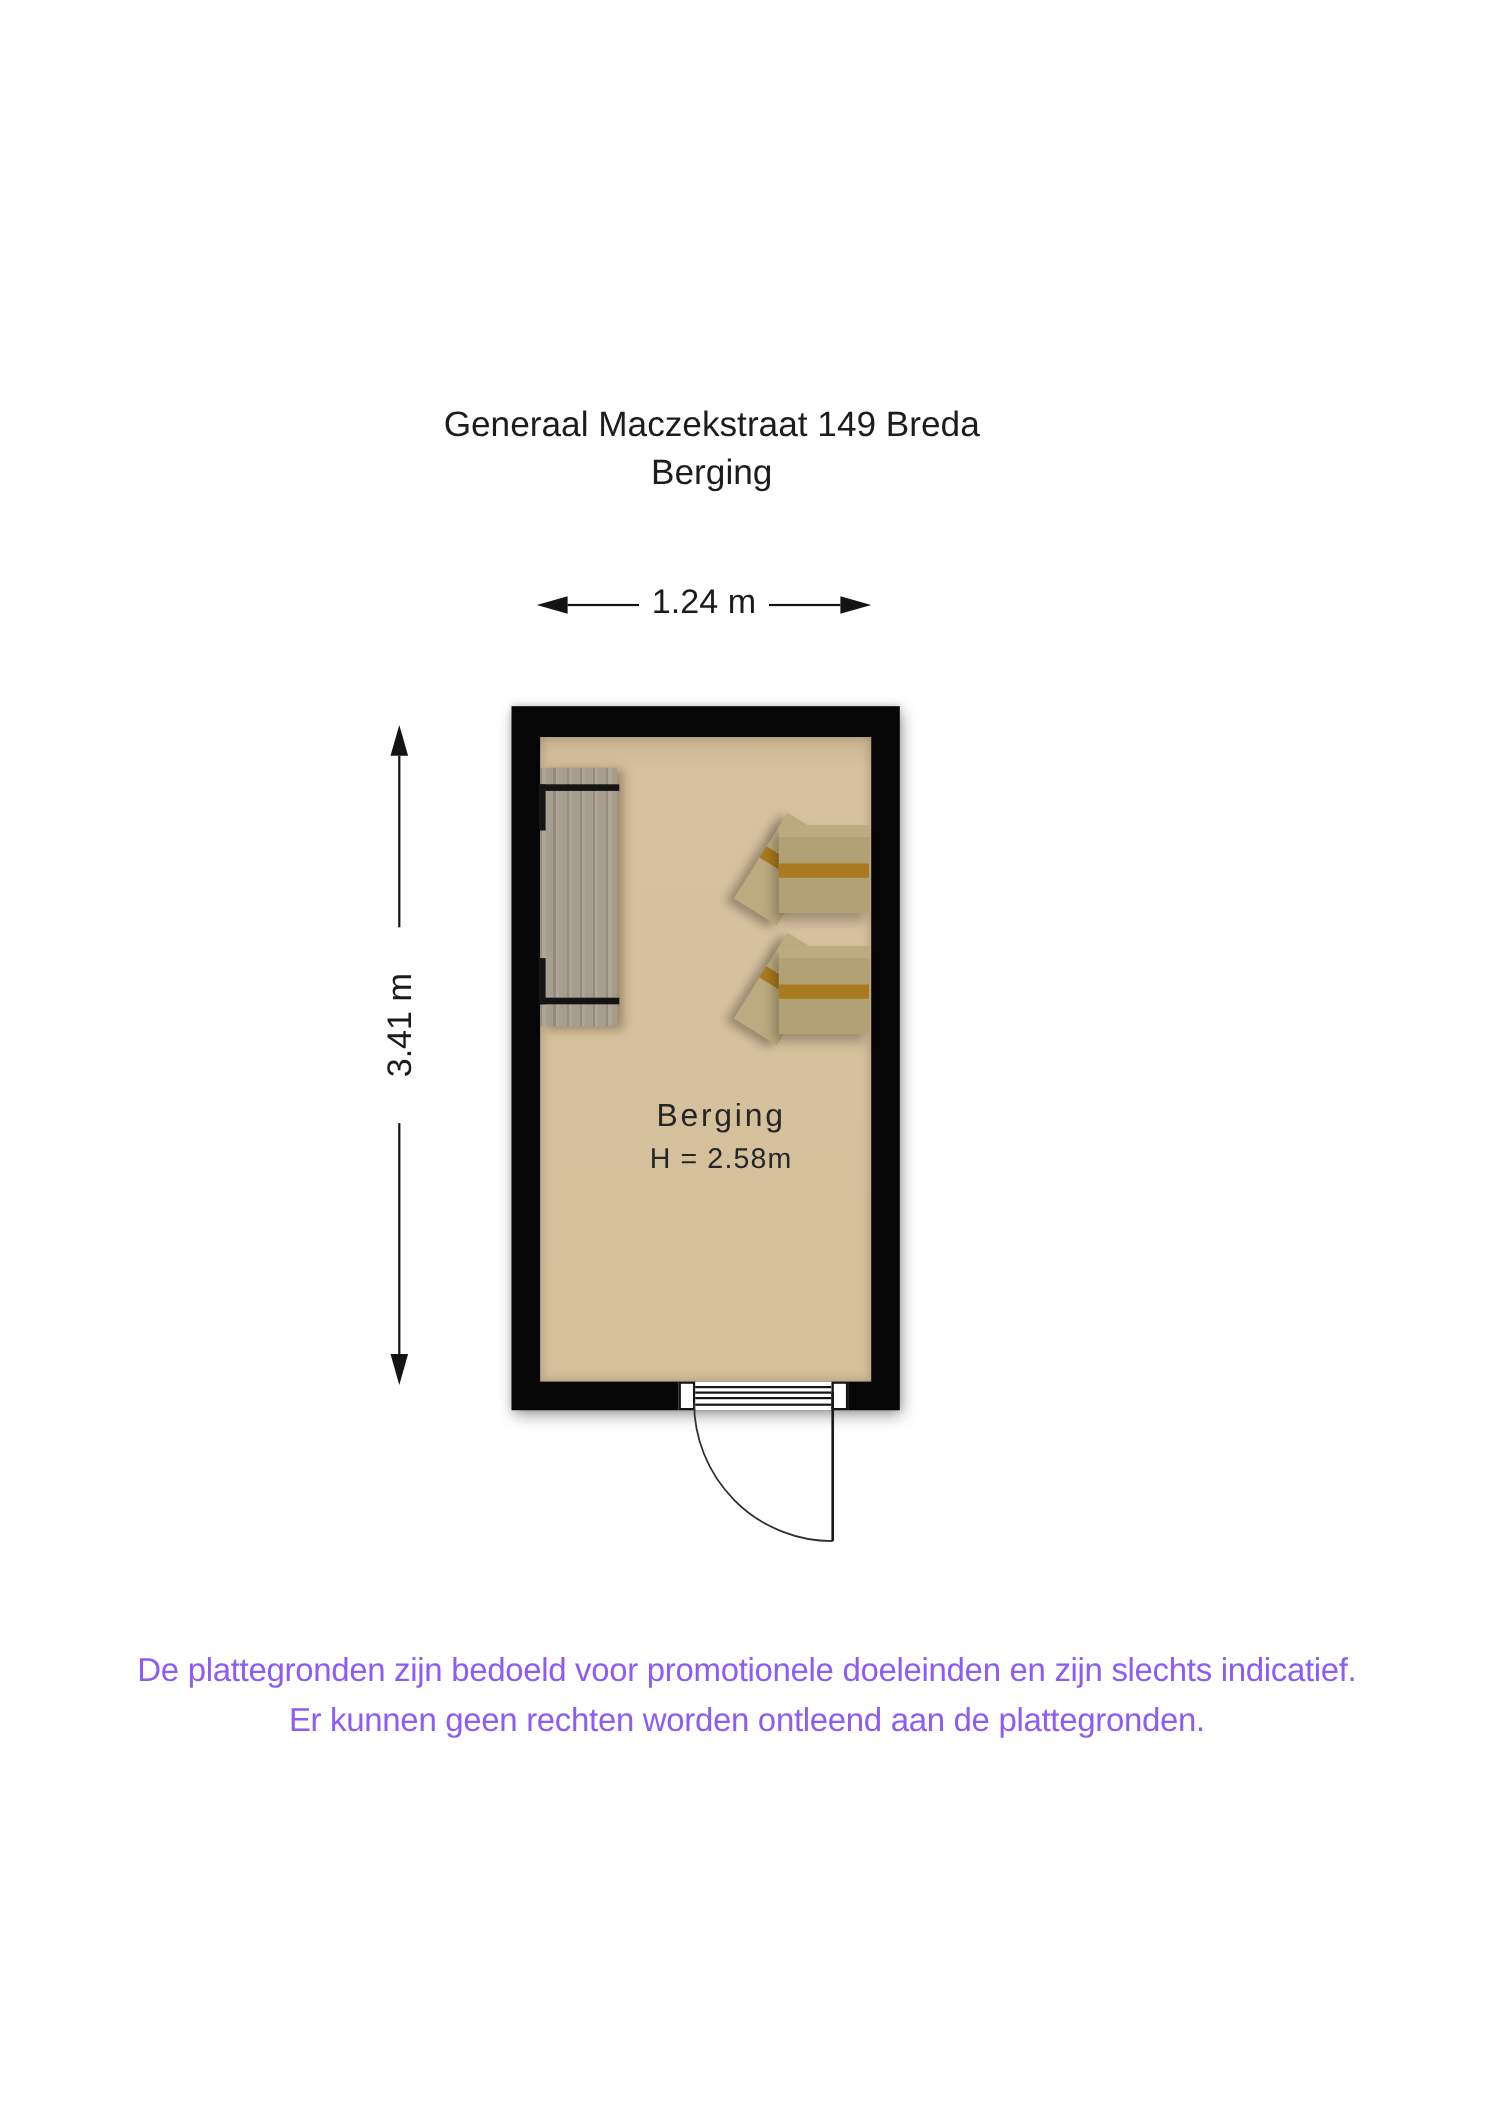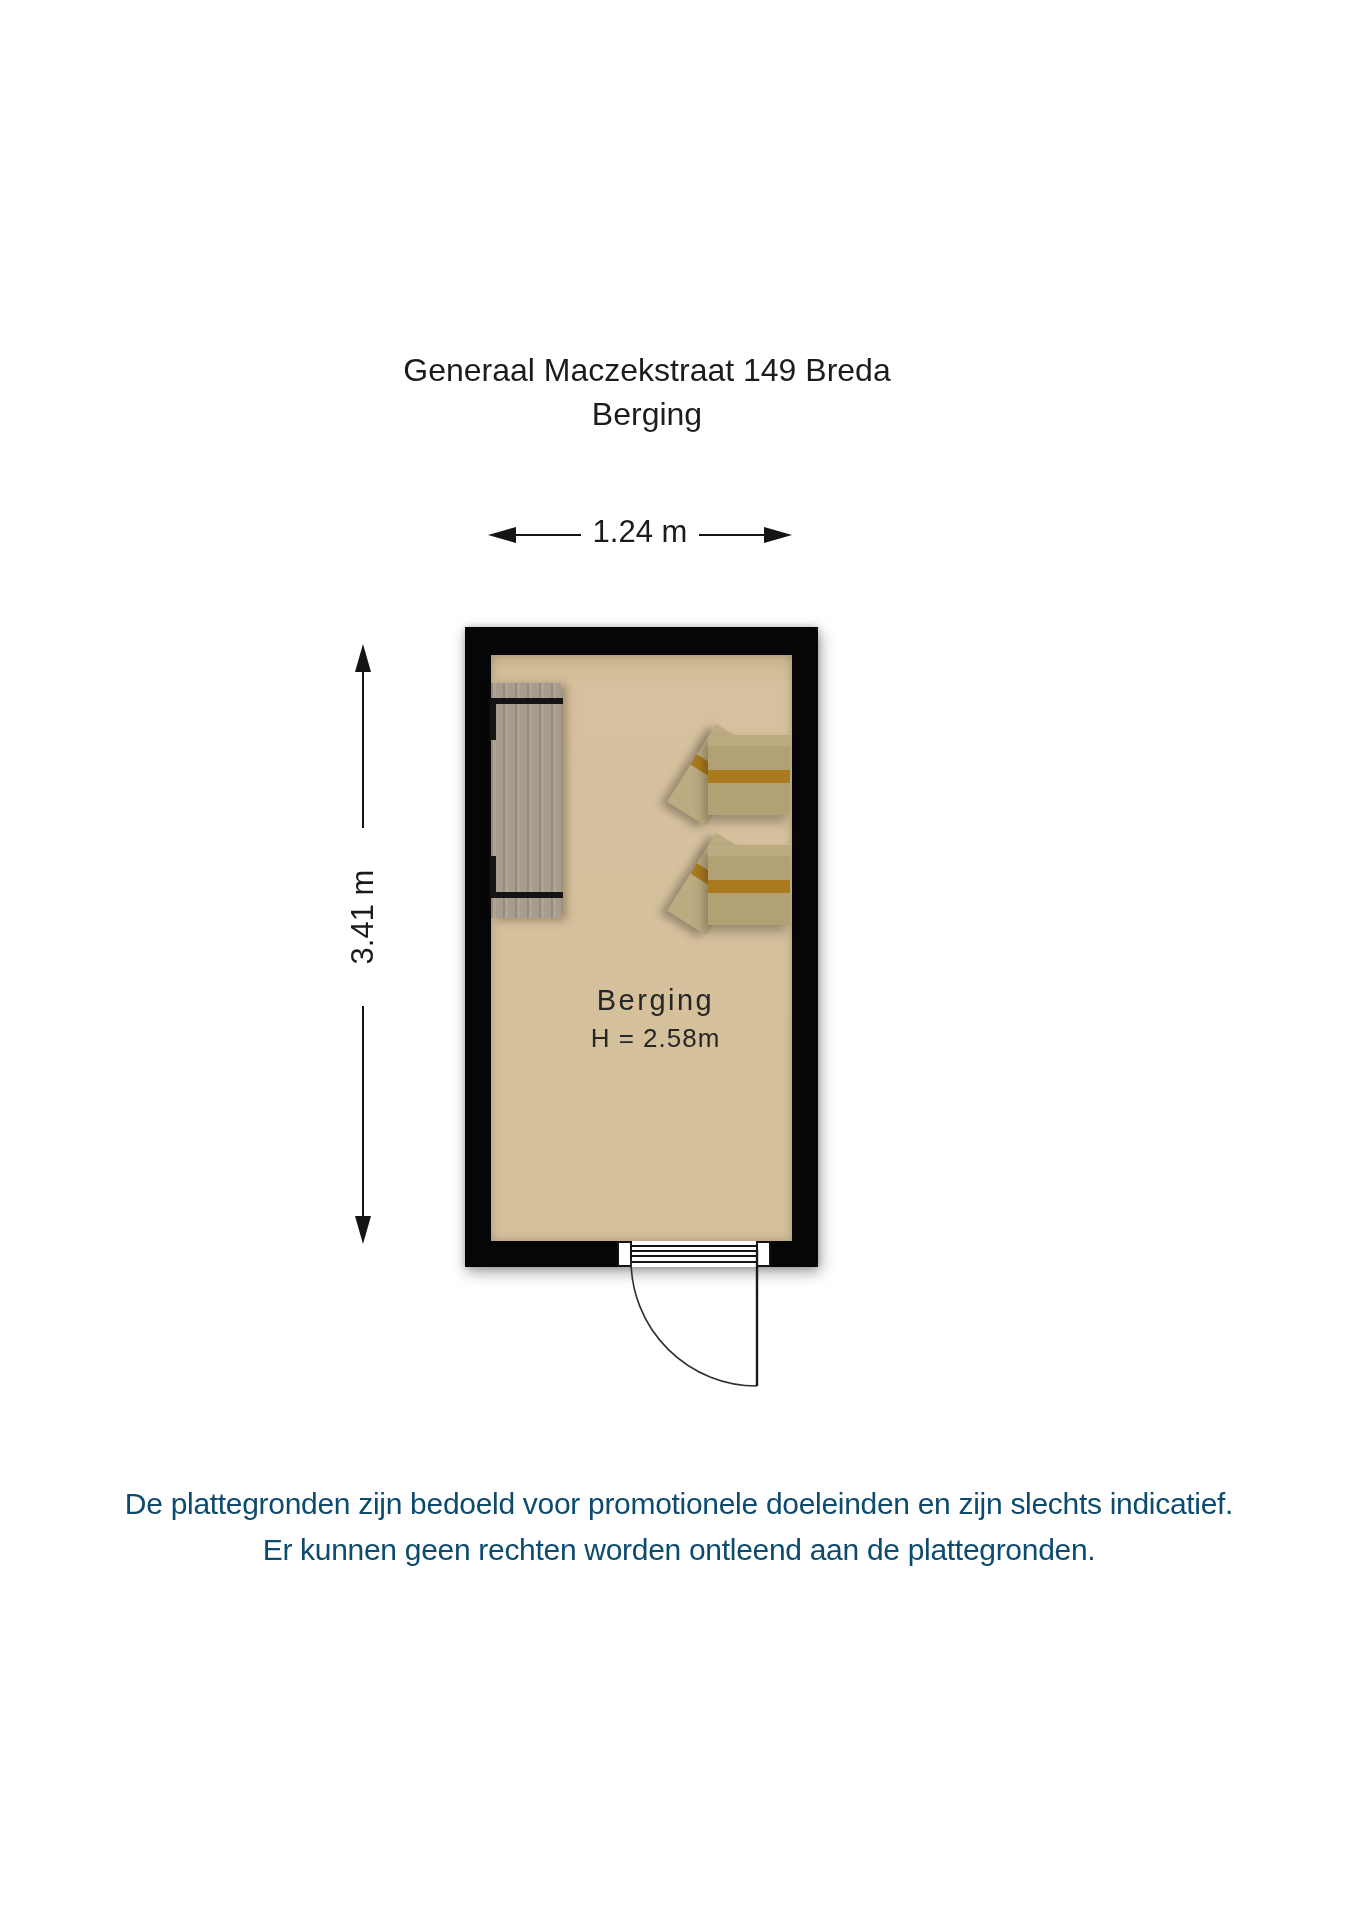--- a/index.html
+++ b/index.html
@@ -1,17 +1,17 @@
 <!DOCTYPE html>
 <html><head>
 <meta charset="utf-8">
 <style>
   html,body{margin:0;padding:0;background:#ffffff;}
   .canvas{position:relative;width:1358px;height:1713px;background:#ffffff;
-          font-family:"Liberation Sans",sans-serif;color:#1b1b1b;overflow:hidden;}
+          font-family:"Liberation Sans",sans-serif;color:#1b1b1b;overflow:hidden;margin-top:15px;}
 
   
   .title-block{position:absolute;left:286px;top:348px;width:722px;text-align:center;
                font-size:32px;line-height:44px;color:#1c1c1c;}
 
   
   .tri{width:0;height:0;display:block;flex:0 0 auto;}
   .tri-left{border-top:8px solid transparent;border-bottom:8px solid transparent;border-right:28px solid #141414;}
   .tri-right{border-top:8px solid transparent;border-bottom:8px solid transparent;border-left:28px solid #141414;}
   .tri-up{border-left:8px solid transparent;border-right:8px solid transparent;border-bottom:28px solid #141414;}
@@ -66,21 +66,21 @@
   .jamb{position:absolute;top:614px;height:26px;background:#ffffff;border:2px solid #141414;box-sizing:border-box;}
   .jamb-left{left:152px;width:15px;}
   .jamb-right{left:291px;width:15px;}
   .threshold{position:absolute;left:167px;top:614px;width:124px;height:26px;background:#ffffff;}
   .th-line{position:absolute;left:0;right:0;height:2px;background:#141414;}
   .th-1{top:4px;} .th-2{top:9px;} .th-3{top:14px;} .th-4{top:20px;}
   .door-swing{position:absolute;left:629px;top:1248px;}
 
   
   .footer{position:absolute;left:0;top:1481px;width:1358px;text-align:center;
-          font-size:30px;line-height:46px;color:#0c4a6e;letter-spacing:-.3px;}
+          font-size:30px;line-height:46px;color:#8b5cf6;letter-spacing:-.3px;}
 </style>
 </head>
 <body>
 
 <div class="canvas">
 
   <div class="title-block">
     <div>Generaal Maczekstraat 149 Breda</div>
     <div>Berging</div>
   </div>

